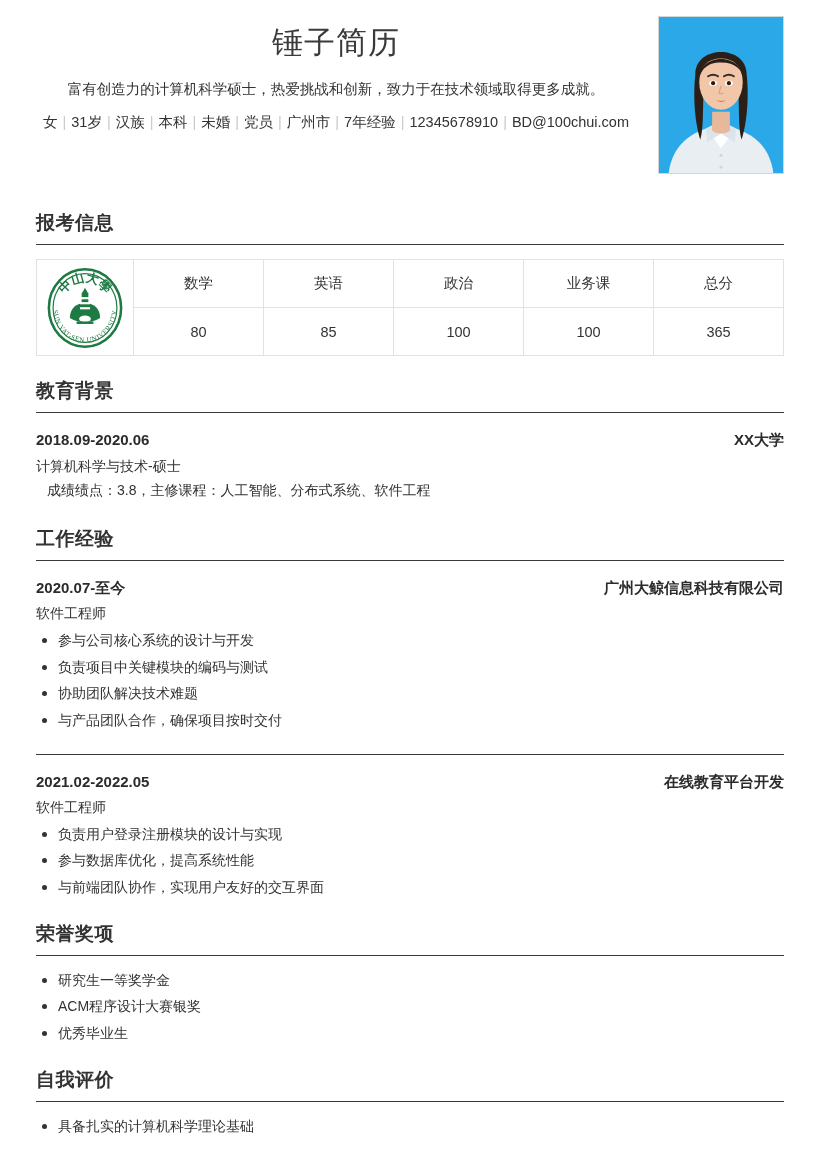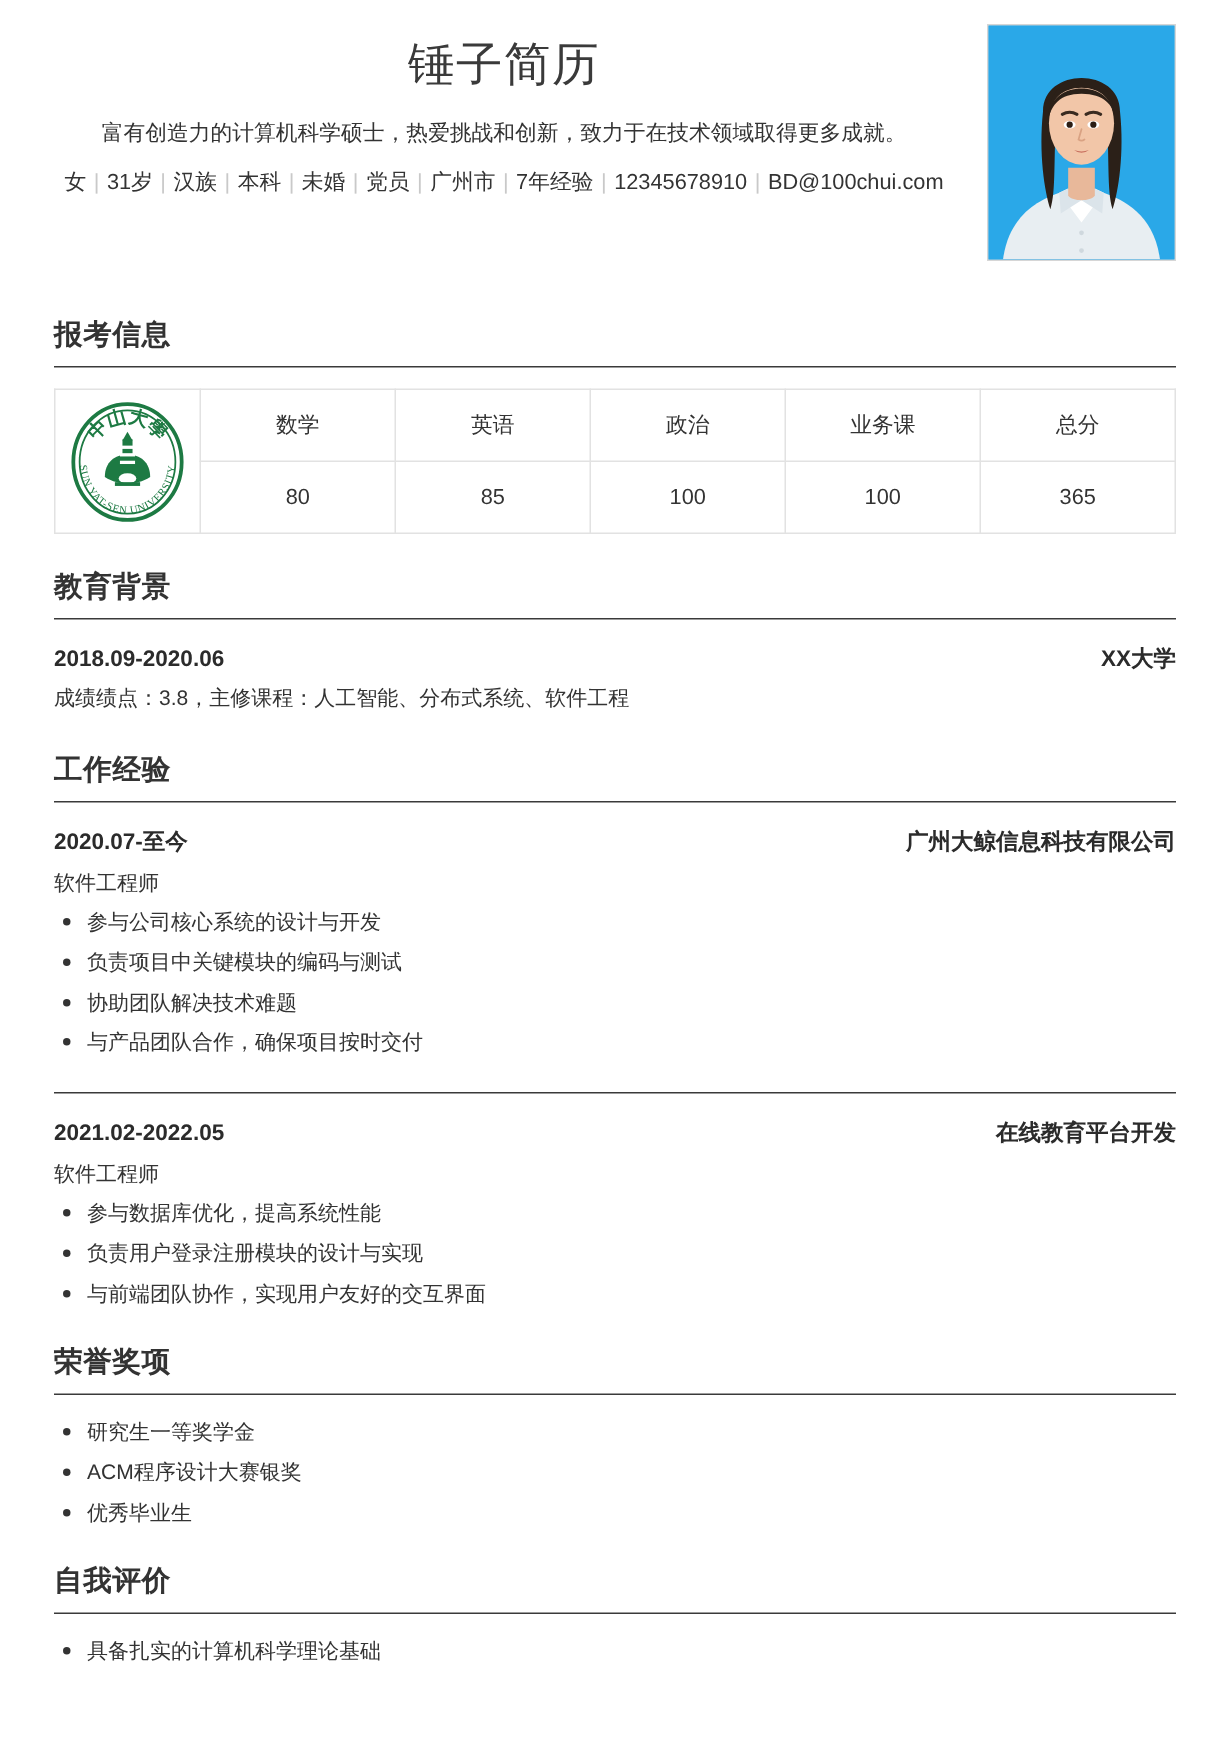--- a/index.html
+++ b/index.html
@@ -131,20 +131,21 @@
   .entry-sub {
     font-size: 14px;
     color: #333;
     line-height: 1.75;
     margin-top: 1px;
   }
   .entry-note {
     font-size: 14px;
     color: #333;
     line-height: 1.85;
+    margin-left: 11px;
   }
 
   
   ul.bullets {
     list-style: none;
     margin: 4px 0 0 0;
     padding: 0;
   }
   ul.bullets li {
     position: relative;
@@ -262,20 +263,21 @@
 
   <div class="section">
     <div class="section-title">教育背景</div>
     <div class="section-rule"></div>
     <div>
       <div class="entry">
         <div class="entry-head">
           <span class="entry-date">2018.09-2020.06</span>
           <span class="entry-org">XX大学</span>
         </div>
+        <div class="entry-sub">计算机科学与技术-硕士</div>
         <div class="entry-note">成绩绩点：3.8，主修课程：人工智能、分布式系统、软件工程</div>
       </div>
     </div>
   </div>
 
   <div class="section">
     <div class="section-title">工作经验</div>
     <div class="section-rule"></div>
     <div class="entry">
       <div class="entry-head">
@@ -294,22 +296,22 @@
 
   <div class="section">
     <div class="section-rule"></div>
     <div class="entry">
       <div class="entry-head">
         <span class="entry-date">2021.02-2022.05</span>
         <span class="entry-org">在线教育平台开发</span>
       </div>
       <div class="entry-sub">软件工程师</div>
       <ul class="bullets">
+          <li>负责用户登录注册模块的设计与实现</li>
           <li>参与数据库优化，提高系统性能</li>
-          <li>负责用户登录注册模块的设计与实现</li>
           <li>与前端团队协作，实现用户友好的交互界面</li>
         </ul>
     </div>
   </div>
 
   <div class="section">
     <div class="section-title">荣誉奖项</div>
     <div class="section-rule"></div>
     <ul class="bullets">
         <li>研究生一等奖学金</li>

